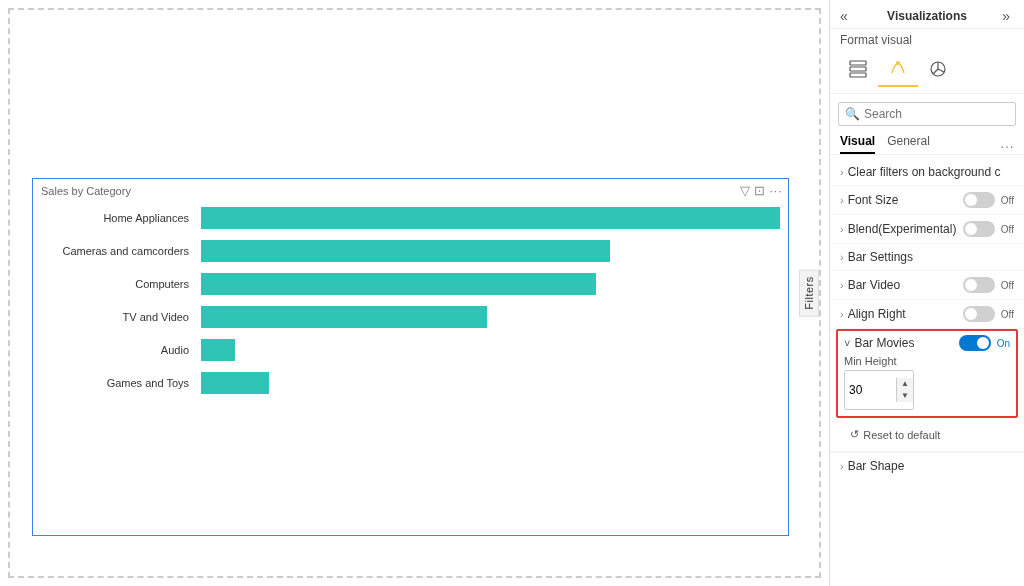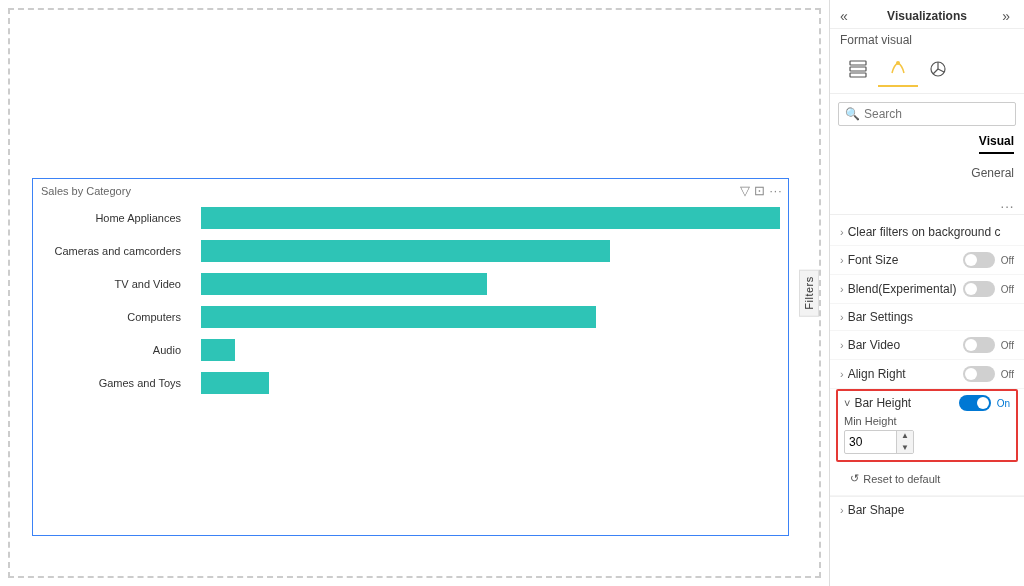--- a/index.html
+++ b/index.html
@@ -62,21 +62,21 @@
       align-items: center;
       margin-bottom: 3px;
       height: 30px;
     }
 
     .bar-label {
       width: 160px;
       font-size: 11px;
       color: #333;
       text-align: right;
-      padding-right: 20px;
+      padding-right: 12px;
       flex-shrink: 0;
     }
 
     .bar-track {
       flex: 1;
       height: 22px;
       position: relative;
     }
 
     .bar-fill {
@@ -170,21 +170,20 @@
       width: 100%;
       background: transparent;
     }
 
     .tabs-row {
       display: flex;
       align-items: flex-end;
       padding: 4px 10px 0 10px;
       border-bottom: 1px solid #eee;
       gap: 12px;
-      flex-direction: column;
     }
 
     .tab-item {
       font-size: 12px;
       color: #555;
       padding-bottom: 4px;
       cursor: pointer;
       border-bottom: 2px solid transparent;
     }
 
@@ -314,21 +313,21 @@
       color: #555;
       margin-bottom: 3px;
     }
 
     .min-height-input-wrap {
       display: flex;
       align-items: center;
       border: 1px solid #ccc;
       border-radius: 2px;
       width: 70px;
-      height: 24px;
+      height: 40px;
       overflow: hidden;
     }
 
     .min-height-input {
       border: none;
       outline: none;
       font-size: 12px;
       width: 100%;
       padding: 2px 4px;
     }
@@ -416,29 +415,29 @@
             <div class="bar-fill" style="width: 100%; background: rgb(46, 196, 182);"></div>
           </div>
         </div>
         <div class="bar-row">
           <div class="bar-label">Cameras and camcorders</div>
           <div class="bar-track">
             <div class="bar-fill" style="width: 70.5882%; background: rgb(46, 196, 182);"></div>
           </div>
         </div>
         <div class="bar-row">
+          <div class="bar-label">Computers</div>
+          <div class="bar-track">
+            <div class="bar-fill" style="width: 68.2353%; background: rgb(46, 196, 182);"></div>
+          </div>
+        </div>
+        <div class="bar-row">
           <div class="bar-label">TV and Video</div>
           <div class="bar-track">
             <div class="bar-fill" style="width: 49.4118%; background: rgb(46, 196, 182);"></div>
-          </div>
-        </div>
-        <div class="bar-row">
-          <div class="bar-label">Computers</div>
-          <div class="bar-track">
-            <div class="bar-fill" style="width: 68.2353%; background: rgb(46, 196, 182);"></div>
           </div>
         </div>
         <div class="bar-row">
           <div class="bar-label">Audio</div>
           <div class="bar-track">
             <div class="bar-fill" style="width: 5.88235%; background: rgb(46, 196, 182);"></div>
           </div>
         </div>
         <div class="bar-row">
           <div class="bar-label">Games and Toys</div>
@@ -551,21 +550,21 @@
       <div class="toggle-container">
         <div class="toggle-off"></div>
         <span class="toggle-off-label">Off</span>
       </div>
     </div>
 
     <div class="bar-height-section">
       <div class="bar-height-header">
         <span class="bar-height-label">
           <span style="font-size:11px; color:#555;">˅</span>
-          <span>Bar Height</span>
+          <span>Bar Movies</span>
         </span>
         <div class="toggle-container">
           <div class="toggle-on"></div>
           <span class="toggle-on-label">On</span>
         </div>
       </div>
 
       <div class="min-height-label">Min Height</div>
       <div class="min-height-input-wrap">
         <input class="min-height-input" type="text" value="30" style="">

